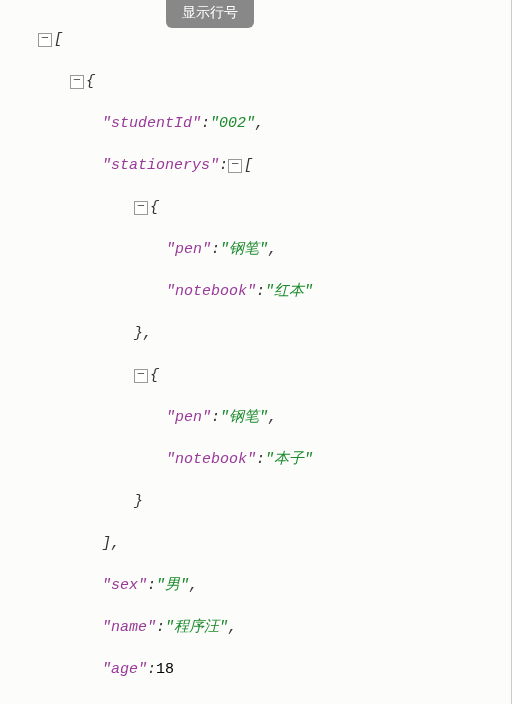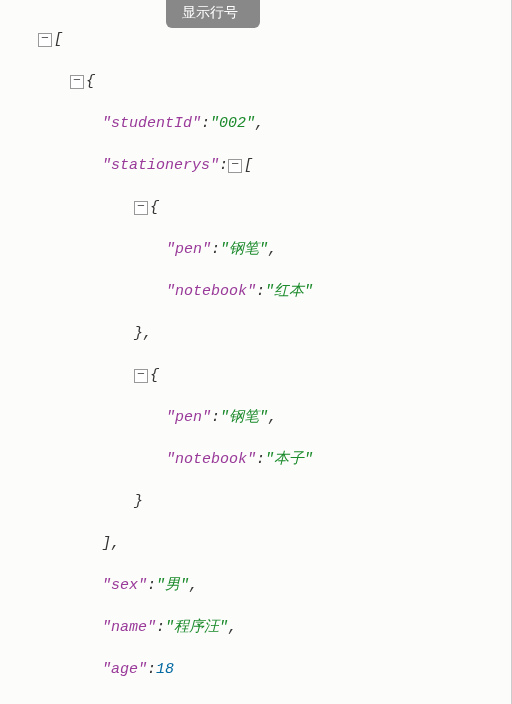--- a/index.html
+++ b/index.html
@@ -13,41 +13,41 @@
     height: 704px;
     overflow: hidden;
     position: relative;
   }
   .toolbar {
     position: absolute;
     top: 0;
     left: 166px;
     background: #888;
     color: #fff;
-    padding: 4px 22px 6px 16px;
+    padding: 4px 16px 6px 16px;
     border-bottom-left-radius: 6px;
     border-bottom-right-radius: 6px;
     font-size: 14px;
     font-family: "Microsoft YaHei", Arial, sans-serif;
     z-index: 10;
     cursor: pointer;
   }
   .code {
     padding: 8px 0 0 38px;
     line-height: 21px;
     white-space: pre;
   }
   .ind1 { padding-left: 32px; }
   .ind2 { padding-left: 64px; }
   .ind3 { padding-left: 96px; }
   .ind4 { padding-left: 128px; }
   .punct { color: #333; font-style: italic; }
   .key   { color: #9a3b9a; font-style: italic; }  
   .str   { color: #1a8a2a; font-style: italic; }  
-  .num   { color: #0369a1; font-style: italic; }  
+  .num   { color: #000000; }  
 
   .toggle {
     display: inline-block;
     width: 12px;
     height: 12px;
     border: 1px solid #999;
     line-height: 10px;
     text-align: center;
     font-size: 13px;
     font-style: normal;

